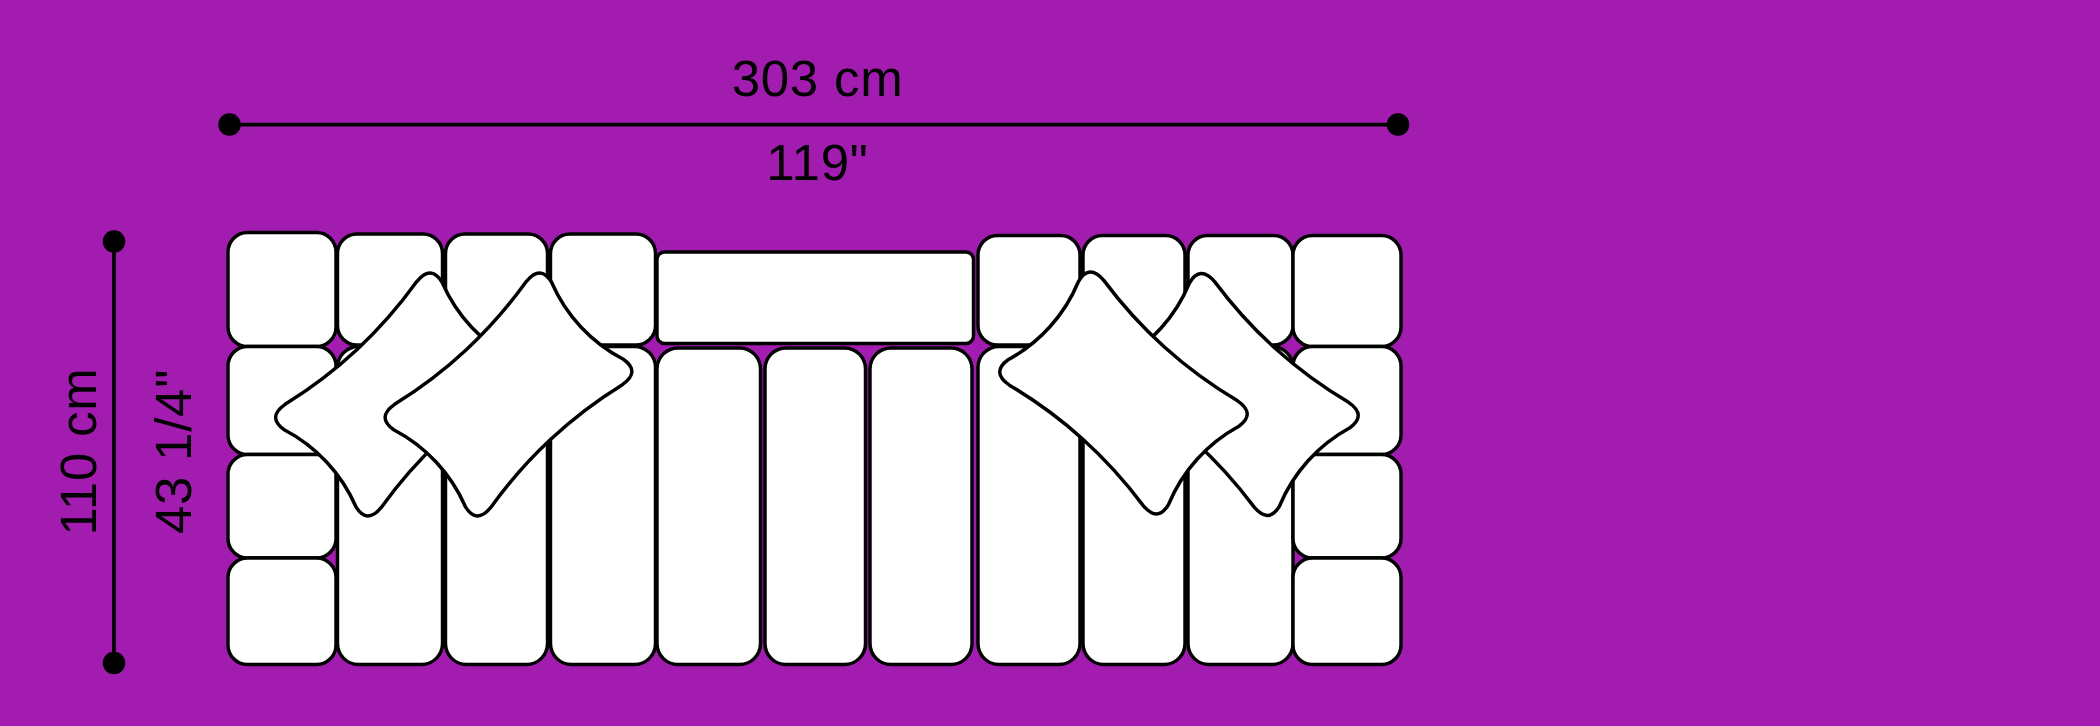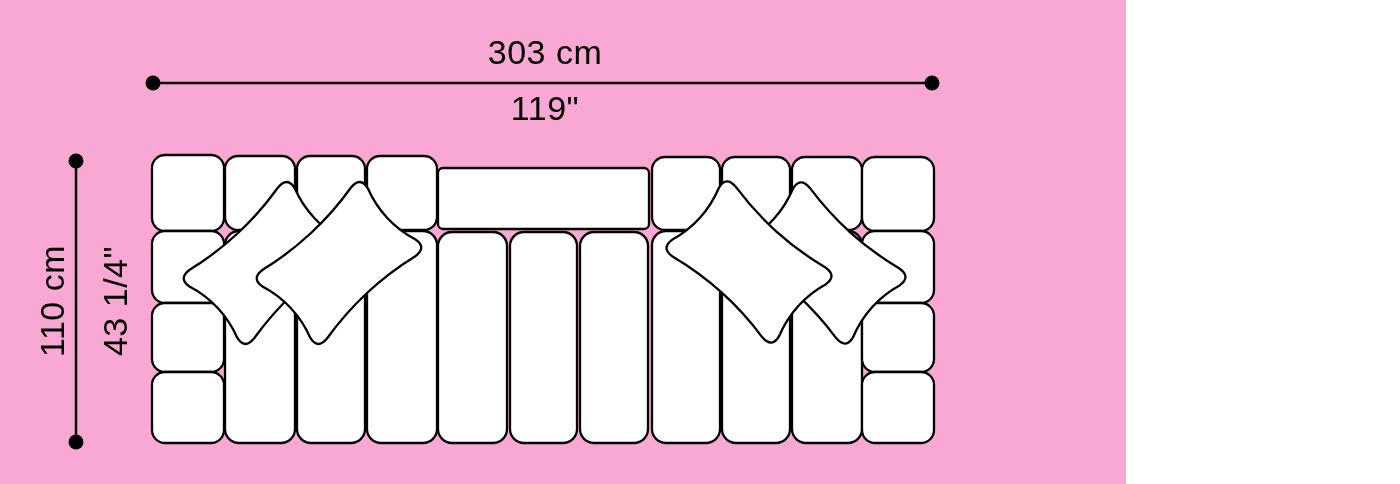--- a/index.html
+++ b/index.html
@@ -1,20 +1,20 @@
 <!DOCTYPE html>
 <html><head>
 <meta charset="utf-8">
 <style>
   html, body { margin: 0; padding: 0; background: #ffffff; }
   .stage {
     position: relative;
-    width: 1126px;
+    width: 1400px;
     height: 484px;
-    background: #f9a8d4;
+    background: #a21caf;
     overflow: hidden;
   }
   svg { display: block; }
   .dim-text {
     font-family: "Liberation Sans", "DejaVu Sans", sans-serif;
     font-size: 34px;
     letter-spacing: 0.5px;
     fill: #000000;
   }
   .cushion {

